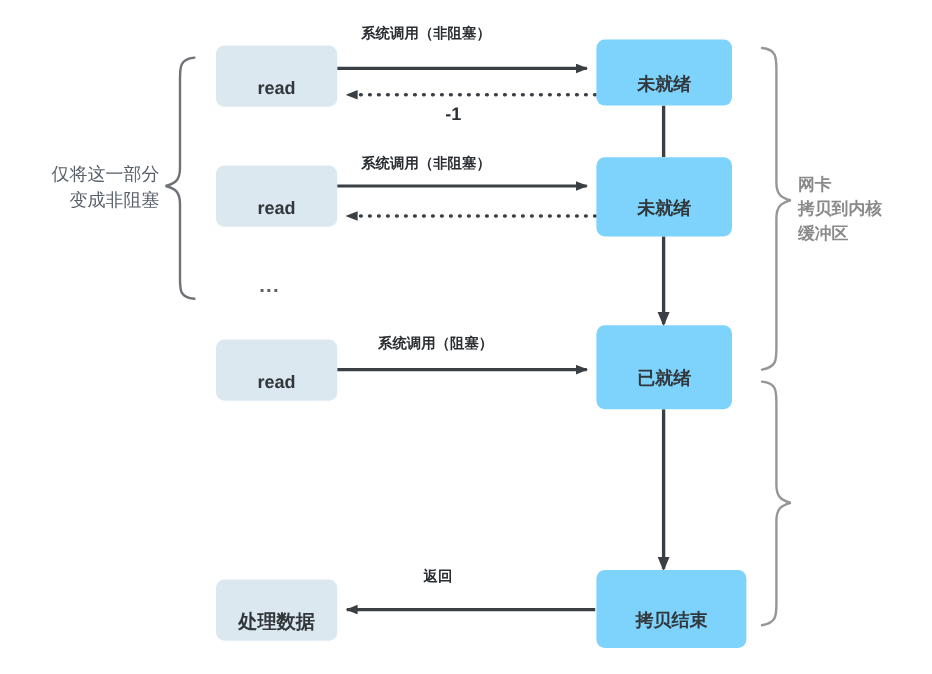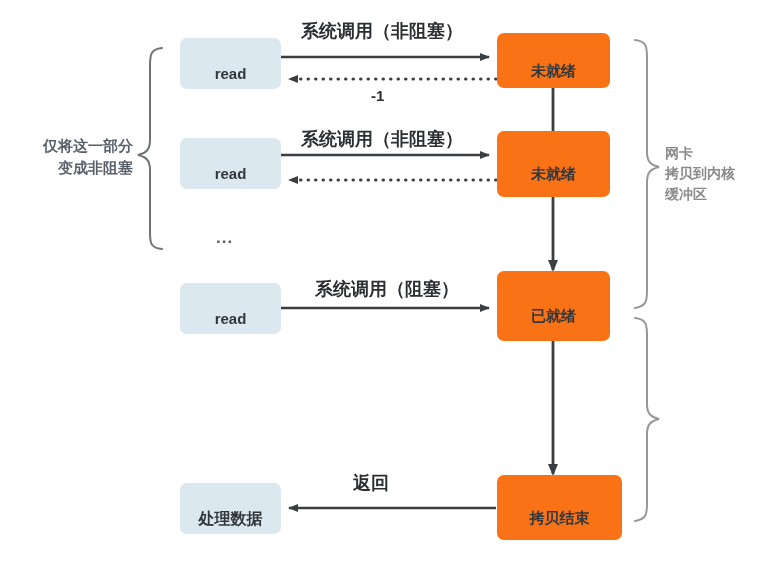--- a/index.html
+++ b/index.html
@@ -29,30 +29,30 @@
     box-sizing:border-box;
     text-align:center;
     line-height:1.25;
   }
   .node-blue{
     background:#dce8f0;
     color:#32373b;
     font-weight:bold;
   }
   .node-beige{
-    background:#f97316;
+    background:#7dd3fc;
     color:#32373b;
     font-weight:bold;
   }
   .node-label{ display:block;margin-top:21px; }
   .edge-label{
     position:absolute;
     color:#2b2f33;
     font-weight:bold;
-    font-size:18px;
+    font-size:12px;
     white-space:nowrap;
     line-height:1.2;
   }
   .bracket-label{
     position:absolute;
     color:#8a8a8a;
     font-weight:bold;
     font-size:14px;
     line-height:1.45;
     white-space:pre-line;
@@ -127,21 +127,21 @@
 
     <path d="M635,318
              C647,319 647,326 647,336
              L647,404
              C647,414 651,417 659,419
              C651,421 647,424 647,434
              L647,503
              C647,513 647,519 635,521" fill="none" stroke="#969696" stroke-width="2" stroke-linecap="round"></path>
   </svg>
 
-  <div class="side-label" style="left:8px; top:135px; width:125px;font-weight:bold;">仅将这一部分
+  <div class="side-label" style="left:8px; top:135px; width:125px;">仅将这一部分
 变成非阻塞</div>
 
   <div class="bracket-label" style="left:665px; top:143px; width:110px;">网卡
 拷贝到内核
 缓冲区</div>
 
 
   <div class="node node-blue" style="left:180px; top:38px; width:101px; height:51px; font-size:15px;">
     <span class="node-label">read</span>
   </div>

